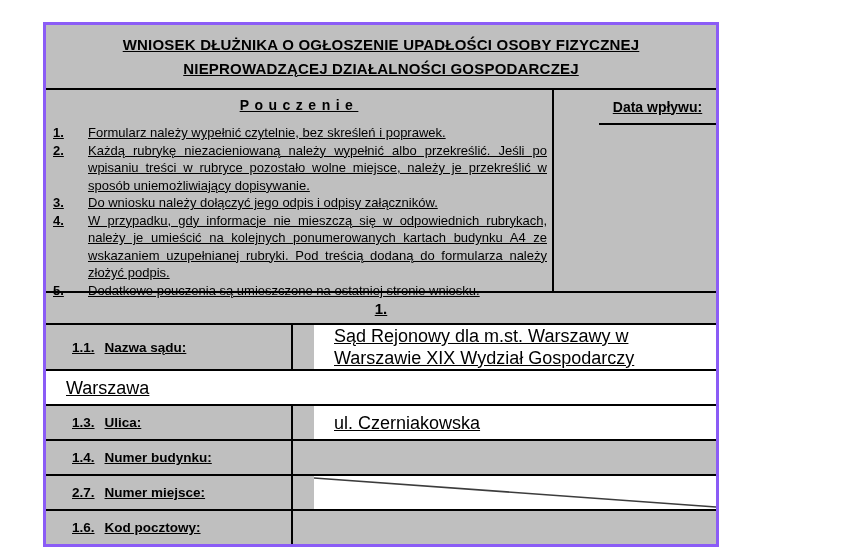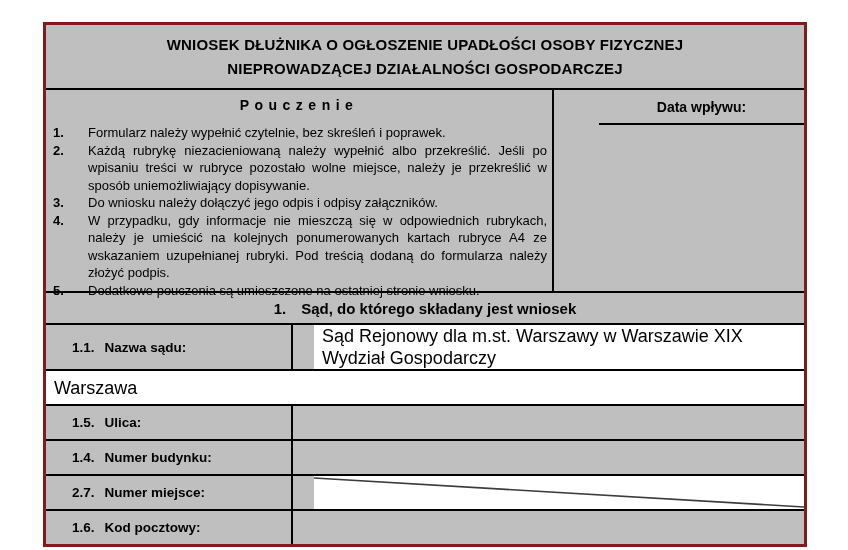--- a/index.html
+++ b/index.html
@@ -9,24 +9,25 @@
     height: 550px;
     background: #ffffff;
     font-family: "Liberation Sans", "DejaVu Sans", sans-serif;
     color: #000000;
     overflow: hidden;
   }
   .form-table {
     position: absolute;
     left: 43px;
     top: 22px;
-    width: 764px;
-    box-sizing: border-box;
-    border: 3px solid #7f1d1d;
+    width: 676px;
+    box-sizing: border-box;
+    border: 3px solid #8b5cf6;
     background: #bfbfbf;
+    text-decoration: underline;
   }
   
   .title-row {
     height: 63px;
     border-bottom: 2px solid #000000;
     display: flex;
     flex-direction: column;
     justify-content: center;
     align-items: center;
     text-align: center;
@@ -116,21 +117,21 @@
     padding-left: 26px;
     font-weight: bold;
     font-size: 13.5px;
     gap: 10px;
   }
   .value-cell {
     flex: 1;
     background: #ffffff;
     display: flex;
     align-items: center;
-    padding-left: 8px;
+    padding-left: 20px;
     padding-right: 6px;
     font-size: 18px;
     line-height: 22px;
     position: relative;
   }
   .cross-svg {
     position: absolute;
     left: 0; top: 0;
     width: 100%; height: 100%;
     display: block;
@@ -156,58 +157,60 @@
       <div class="pouczenie-item">
         <span class="item-num">2.</span>
         <span class="item-text">Każdą rubrykę niezacieniowaną należy wypełnić albo przekreślić. Jeśli po wpisaniu treści w rubryce pozostało wolne miejsce, należy je przekreślić w sposób uniemożliwiający dopisywanie.</span>
       </div>
       <div class="pouczenie-item">
         <span class="item-num">3.</span>
         <span class="item-text">Do wniosku należy dołączyć jego odpis i odpisy załączników.</span>
       </div>
       <div class="pouczenie-item">
         <span class="item-num">4.</span>
-        <span class="item-text">W przypadku, gdy informacje nie mieszczą się w odpowiednich rubrykach, należy je umieścić na kolejnych ponumerowanych kartach rubryce A4 ze wskazaniem uzupełnianej rubryki. Pod treścią dodaną do formularza należy złożyć podpis.</span>
+        <span class="item-text">W przypadku, gdy informacje nie mieszczą się w odpowiednich rubrykach, należy je umieścić na kolejnych ponumerowanych kartach budynku A4 ze wskazaniem uzupełnianej rubryki. Pod treścią dodaną do formularza należy złożyć podpis.</span>
       </div>
       <div class="pouczenie-item">
         <span class="item-num">5.</span>
         <span class="item-text">Dodatkowe pouczenia są umieszczone na ostatniej stronie wniosku.</span>
       </div>
     </div>
     <div class="dw-cell">
       <div class="dw-header">Data wpływu:</div>
       <div class="dw-body"></div>
     </div>
   </div>
 
   <div class="section-header">
     <span>1.</span>
-    <span>Sąd, do którego składany jest wniosek</span>
   </div>
 
   <div class="field-row tall">
     <div class="label-cell">
       <span>1.1.</span>
       <span>Nazwa sądu:</span>
     </div>
     <div class="value-cell">
       <span>Sąd Rejonowy dla m.st. Warszawy w Warszawie XIX Wydział Gospodarczy</span>
     </div>
   </div>
 
   <div class="field-row">
     <div class="value-cell">
       <span>Warszawa</span>
     </div>
   </div>
 
   <div class="field-row">
     <div class="label-cell">
-      <span>1.5.</span>
+      <span>1.3.</span>
       <span>Ulica:</span>
+    </div>
+    <div class="value-cell">
+      <span>ul. Czerniakowska</span>
     </div>
   </div>
 
   <div class="field-row">
     <div class="label-cell">
       <span>1.4.</span>
       <span>Numer budynku:</span>
     </div>
   </div>
 

